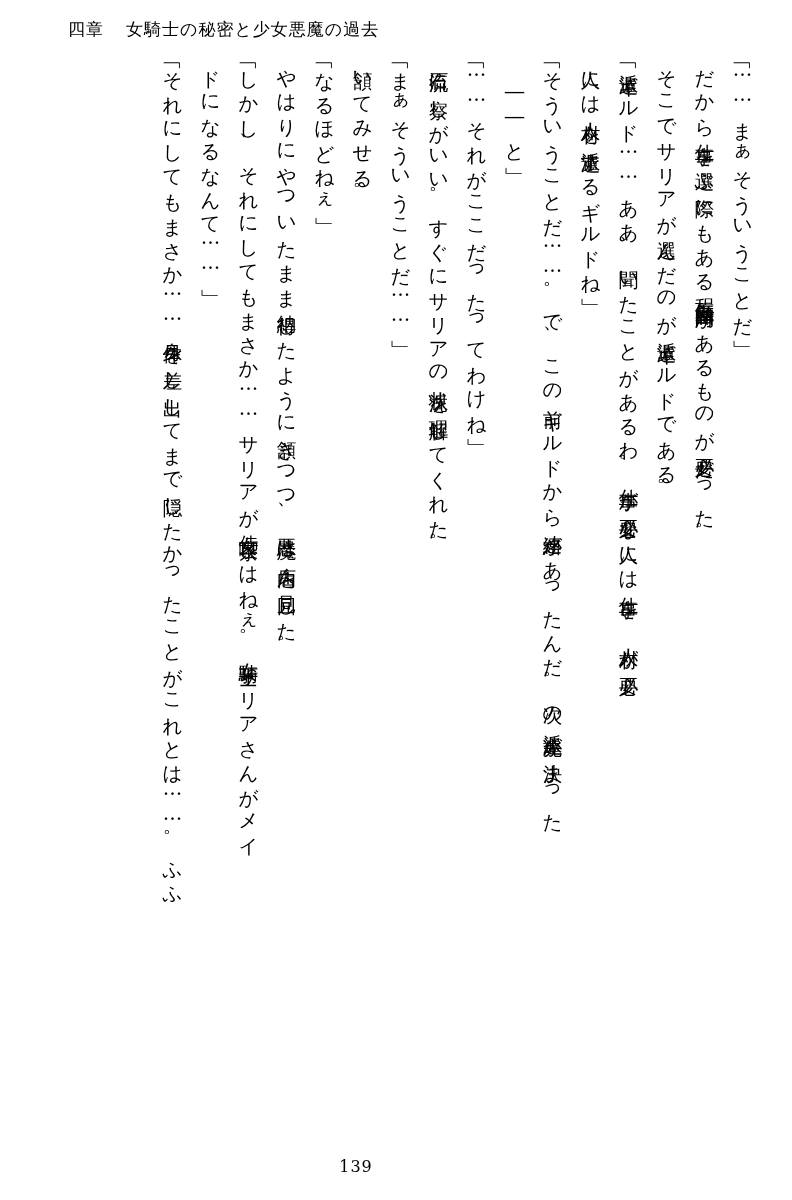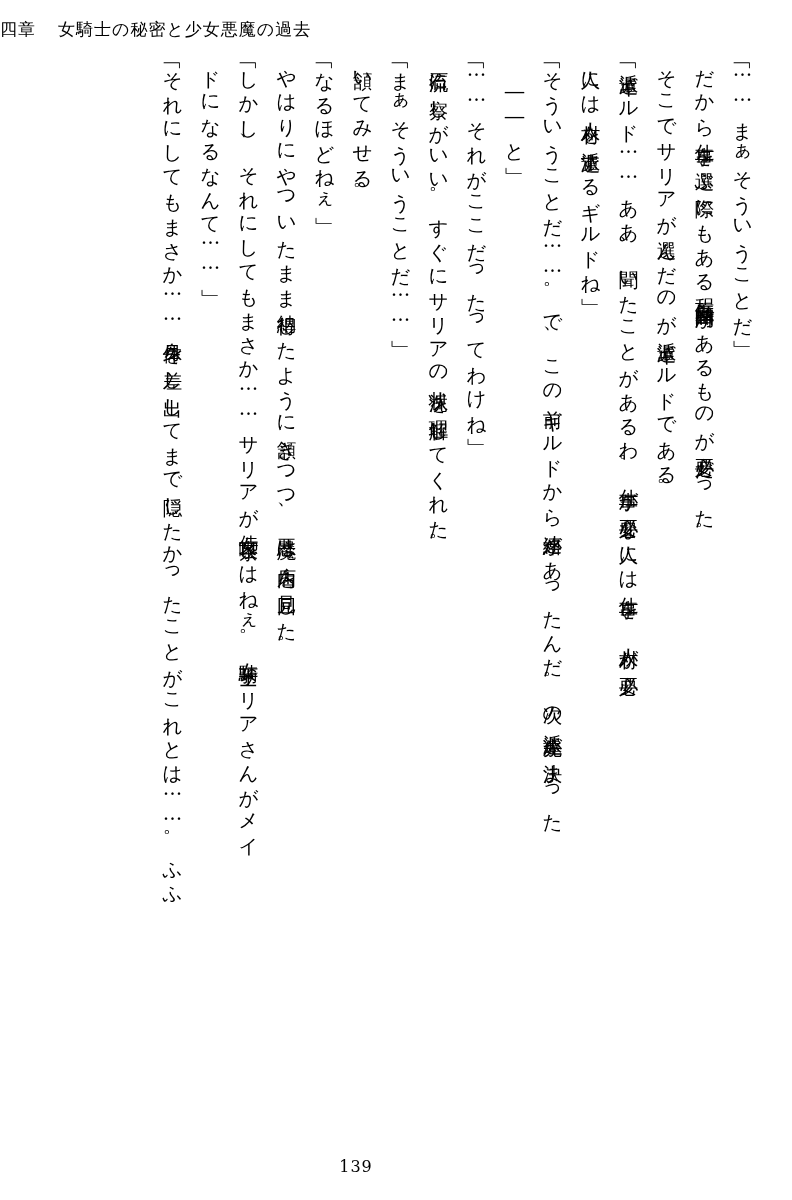--- a/index.html
+++ b/index.html
@@ -16,20 +16,21 @@
     font-family: "DejaVu Serif", "Liberation Serif", serif;
     color: #000000;
   }
   
   .header {
     position: absolute;
     top: 18px;
     left: 0;
     width: 792px;
     text-align: left;
+    padding-left: 68px;
     box-sizing: border-box;
     font-size: 17px;
     letter-spacing: 1px;
     white-space: nowrap;
   }
   .header .chap-num {
     margin-right: 22px;
   }
   
   .body-area {

